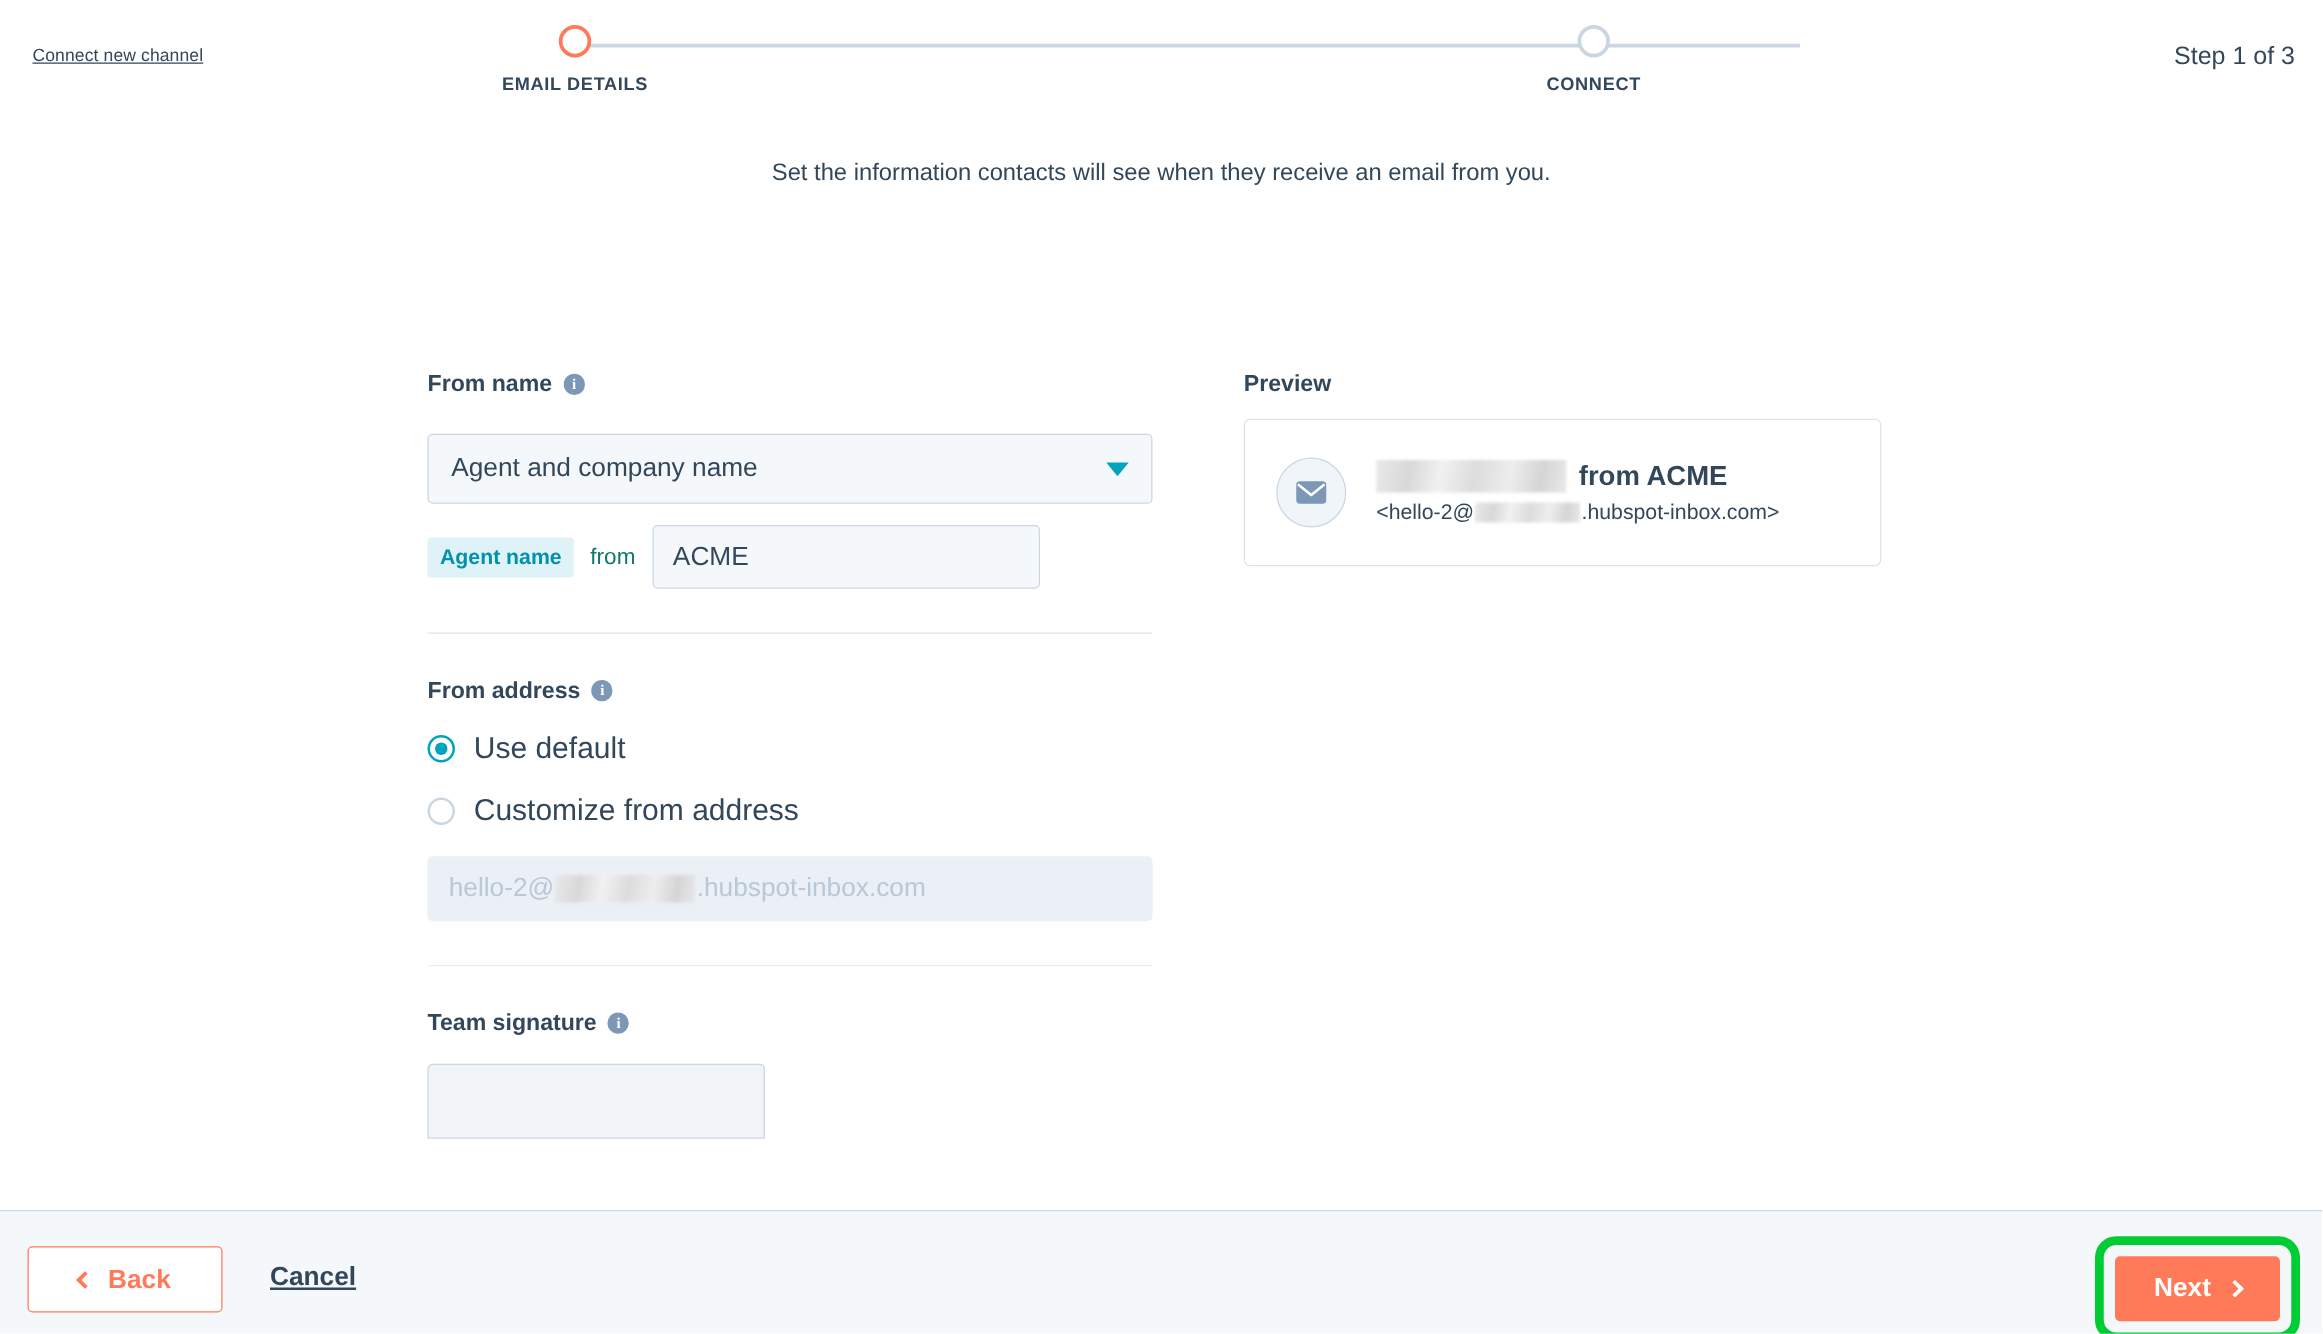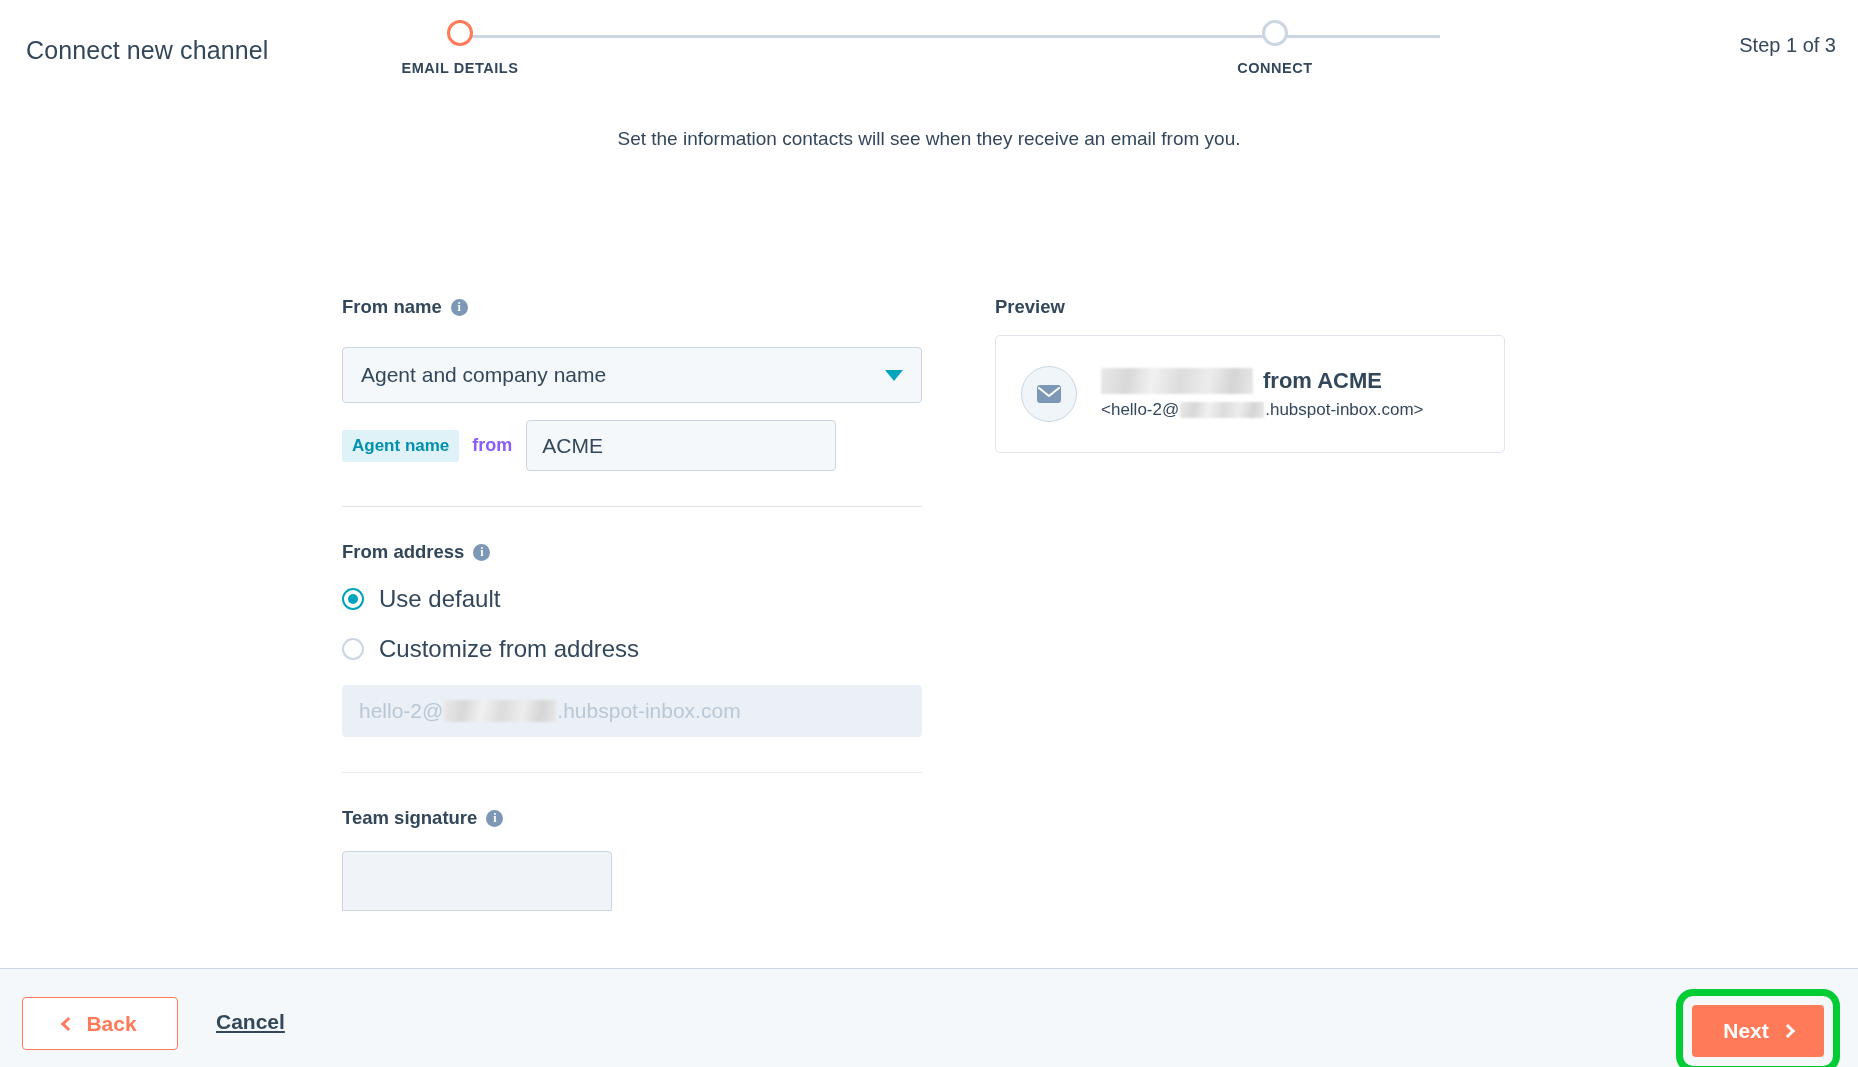--- a/index.html
+++ b/index.html
@@ -22,23 +22,24 @@
     position: absolute;
     top: 0; left: 0;
     width: 1858px;
     height: 100px;
   }
 
   .header-title {
     position: absolute;
     left: 26px;
     top: 36px;
-    font-size: 25px;
+    font-size: 14px;
     color: #33475b;
     letter-spacing: 0.1px;
+    text-decoration: underline;
   }
 
   .step-counter {
     position: absolute;
     right: 22px;
     top: 34px;
     font-size: 20px;
     color: #33475b;
   }
 
@@ -199,22 +200,22 @@
     background: #def2f7;
     color: #0091ae;
     font-size: 17px;
     font-weight: bold;
     padding: 6px 10px;
     border-radius: 3px;
   }
 
   .token-from {
     font-size: 18px;
-    font-weight: bold;
-    color: #8b5cf6;
+    font-weight: normal;
+    color: #0f766e;
     margin: 0 14px 0 13px;
   }
 
   .company-input {
     width: 310px;
     height: 51px;
     background: #f5f8fa;
     border: 1px solid #cbd6e2;
     border-radius: 4px;
     padding: 0 15px;

